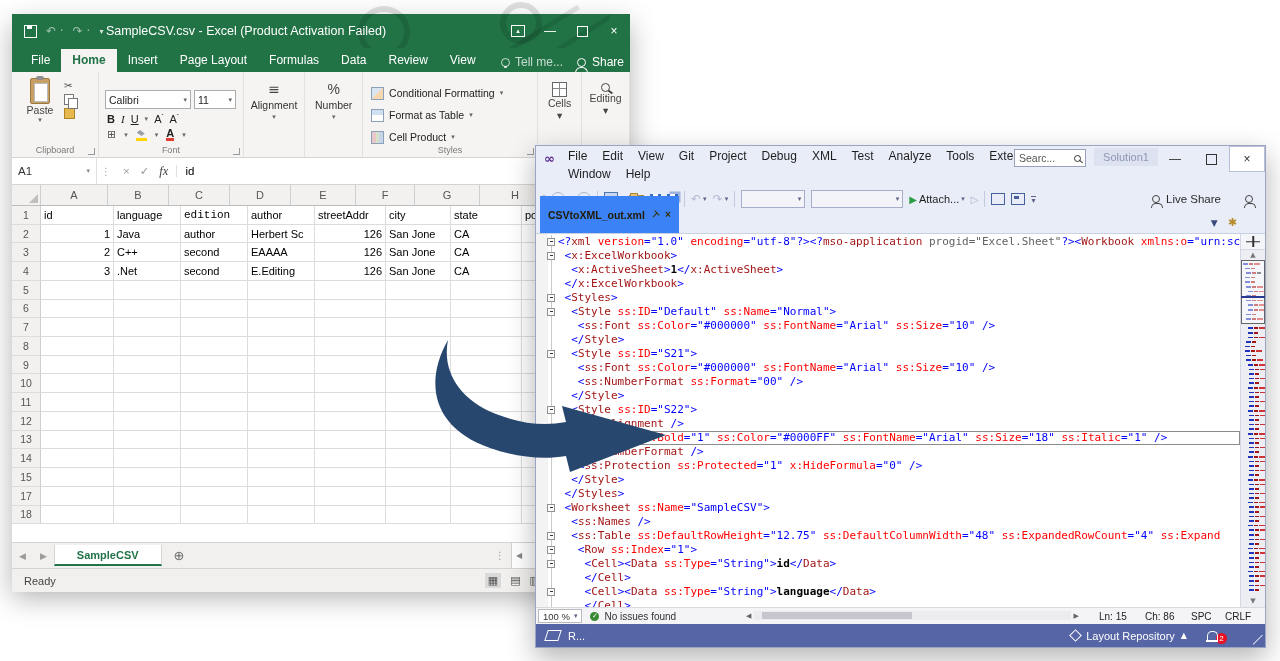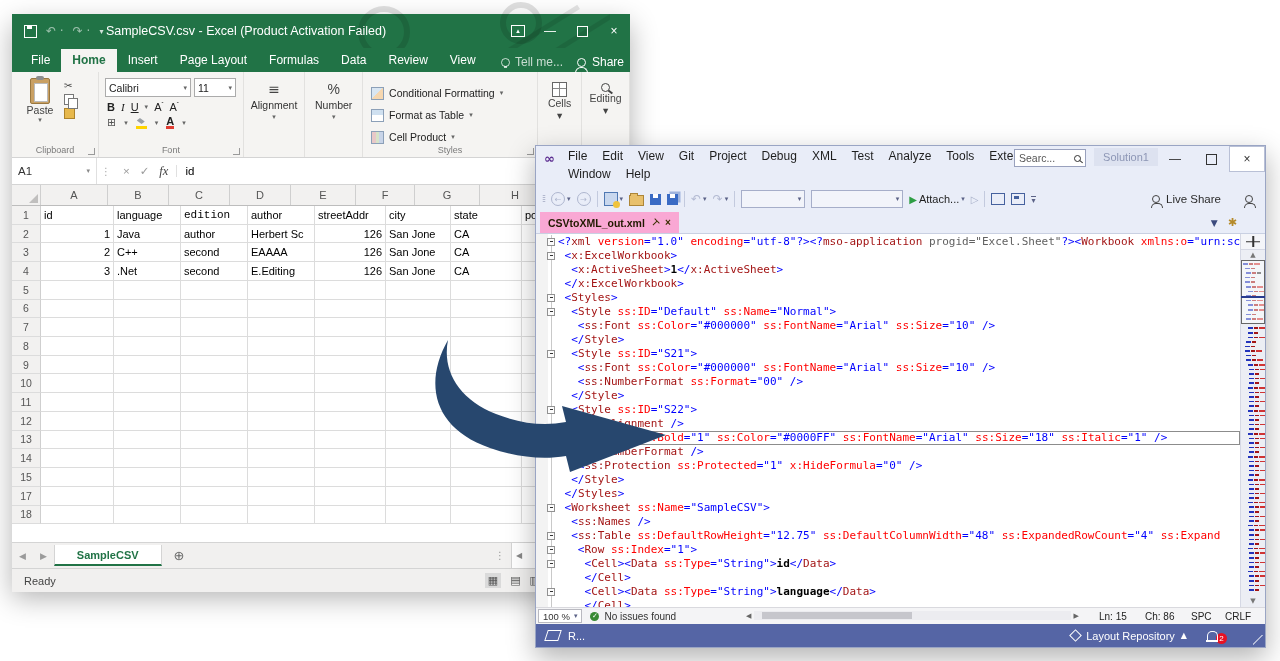--- a/index.html
+++ b/index.html
@@ -48,21 +48,21 @@
   .paste{display:flex;flex-direction:column;align-items:center;margin:6px 0 0 8px;float:left;width:40px;}
   .clipico{width:18px;height:24px;background:#c9a063;border:1px solid #9a7840;border-radius:2px;position:relative;}
   .clipico::before{content:"";position:absolute;left:3px;top:4px;width:12px;height:17px;background:#fff;border:1px solid #bbb;}
   .clipico::after{content:"";position:absolute;left:5px;top:-3px;width:8px;height:4px;background:#8d8d8d;border-radius:2px;}
   .clip-row{display:flex;}
   .clip-small{display:flex;flex-direction:column;gap:3px;margin:8px 0 0 4px;font-size:10px;color:#444;}
   .copyico{width:8px;height:9px;border:1px solid #777;position:relative;display:inline-block;background:#fff;}
   .copyico::after{content:"";position:absolute;left:2.5px;top:2.5px;width:8px;height:9px;border:1px solid #777;background:#fff;}
   .fmtpaint{width:9px;height:9px;background:#e7b84c;border:1px solid #ad832c;display:inline-block;}
   .g-font{width:147px;}
-  .fcombo{display:flex;gap:3px;margin:6px 4px 2px 6px;}
+  .fcombo{display:flex;gap:3px;margin:18px 4px 2px 6px;}
   .combo{background:#fff;border:1px solid #abababa8;border:1px solid #ababab;font-size:10.5px;color:#222;display:flex;align-items:center;justify-content:space-between;padding:1px 3px;height:15px;}
   .combo .car{font-size:7px;color:#666;margin-left:3px;}
   .fname{width:78px;}
   .fsize{width:34px;}
   .fbtnrow{display:flex;align-items:center;gap:6px;margin:2px 0 0 8px;font-size:11px;}
   .fb{color:#222;}
   .fb.b{font-weight:bold;}
   .fb.i{font-style:italic;font-family:"Liberation Serif",serif;}
   .fb.u{text-decoration:underline;}
   .aZ{font-size:11px;color:#222;}
@@ -166,21 +166,21 @@
   .attach-label{color:#1e1e1e;}
   .toolico{width:12px;height:10px;border:1.2px solid #45619e;position:relative;}
   .toolico.i2::after{content:"";position:absolute;left:2px;top:2px;width:5px;height:3px;background:#45619e;}
   .overflow-car{color:#5b6287;font-size:8px;border-top:1.4px solid #5b6287;line-height:5px;padding-top:1px;}
   .vs-live{position:absolute;right:44px;display:flex;align-items:center;gap:6px;color:#2b2b2b;font-size:11.5px;}
   .personD{width:6px;height:6px;border:1.2px solid #444;border-radius:50%;position:relative;display:inline-block;}
   .personD::after{content:"";position:absolute;left:-2.5px;top:7px;width:10px;height:4px;border:1.2px solid #444;border-bottom:none;border-radius:5px 5px 0 0;}
   .vs-feedback{position:absolute;right:12px;}
 
   .vs-tabbar{height:21px;display:flex;align-items:flex-end;padding-left:4px;position:relative;background:#e9edf8;}
-  .vs-tab{background:#f9a8d4;color:#221a00;font-weight:bold;font-size:10.5px;height:21px;display:flex;align-items:center;gap:6px;padding:0 8px;}
+  .vs-tab{background:#3b82f6;color:#221a00;font-weight:bold;font-size:10.5px;height:21px;display:flex;align-items:center;gap:6px;padding:8px 8px;}
   .pin{display:inline-block;transform:rotate(45deg);font-size:9px;color:#3a2e00;font-family:"DejaVu Sans",sans-serif;}
   .tabx{font-size:10px;color:#3a2e00;}
   .tabbar-right{position:absolute;right:28px;bottom:4px;display:flex;gap:10px;align-items:center;color:#3b4a7d;font-size:9px;}
   .gear{color:#b58a2a;font-size:11px;font-family:"DejaVu Sans",sans-serif;}
 
   .vs-editor{flex:1;background:#fff;display:flex;position:relative;overflow:hidden;border-top:1px solid #c9d0e2;}
   .fold-margin-bg{position:absolute;left:0;top:0;bottom:0;width:12px;background:#f3f3f3;}
   .code-area{flex:1;overflow:hidden;position:relative;padding-top:1px;}
   .cl{display:flex;height:14px;line-height:14px;white-space:pre;position:relative;}
   .cl.cur{outline:1px solid #8c8c8c;outline-offset:-1px;}

